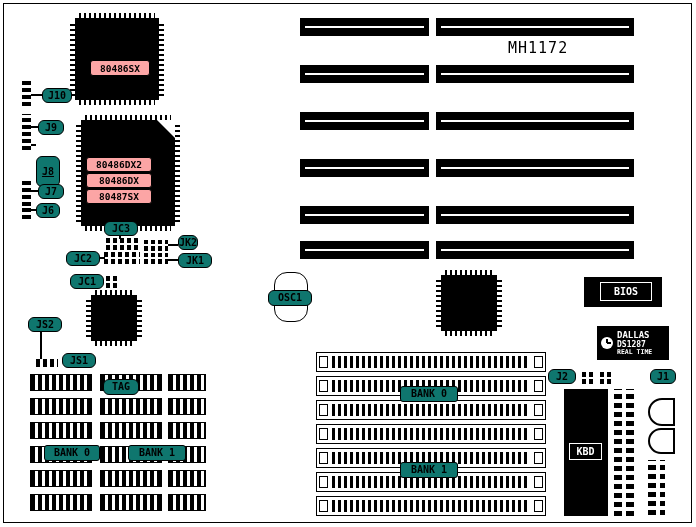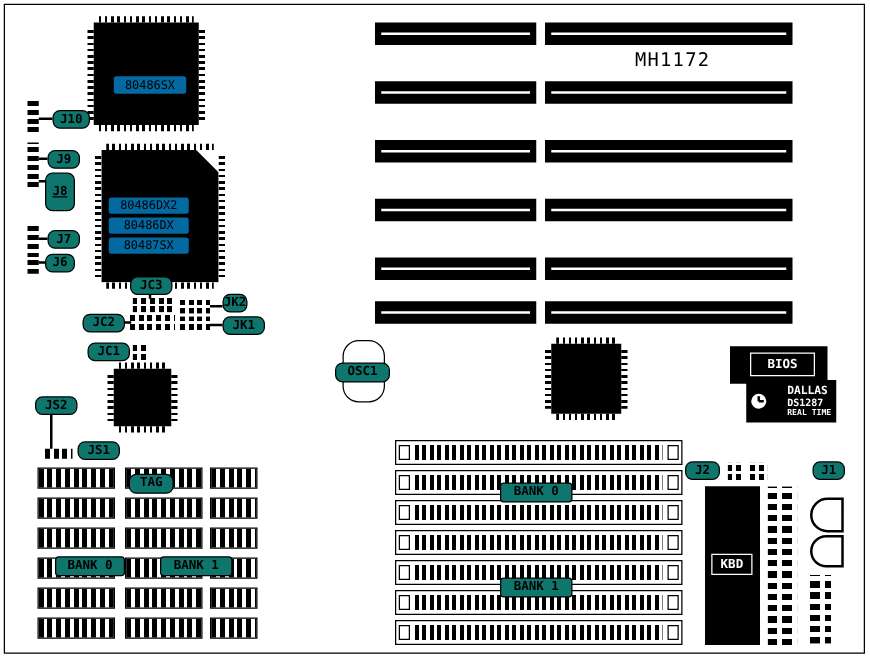--- a/index.html
+++ b/index.html
@@ -22,22 +22,22 @@
   .qfp { position:absolute; }
   .qfp .body { position:absolute; inset:5px; background:#000; }
   .qfp .pt { position:absolute; top:0; left:9px; right:9px; height:5px;
     background:repeating-linear-gradient(90deg,#000 0 2px,transparent 2px 5px); }
   .qfp .pb { position:absolute; bottom:0; left:9px; right:9px; height:5px;
     background:repeating-linear-gradient(90deg,#000 0 2px,transparent 2px 5px); }
   .qfp .pl { position:absolute; left:0; top:9px; bottom:9px; width:5px;
     background:repeating-linear-gradient(0deg,#000 0 2px,transparent 2px 5px); }
   .qfp .pr { position:absolute; right:0; top:9px; bottom:9px; width:5px;
     background:repeating-linear-gradient(0deg,#000 0 2px,transparent 2px 5px); }
-  .chiplabel { position:absolute; background:#0369a1; border:1.5px solid #000; border-radius:3px;
-    display:flex; align-items:center; justify-content:center; font-weight:normal; font-size:9.5px; z-index:3; }
+  .chiplabel { position:absolute; background:#fca5a5; border:1.5px solid #000; border-radius:3px;
+    display:flex; align-items:center; justify-content:center; font-weight:bold; font-size:9.5px; z-index:3; }
 
   
   .pins-v { position:absolute; width:9px;
     background:repeating-linear-gradient(0deg,#000 0 4px,transparent 4px 7px); }
   .pins-h { position:absolute; height:8px;
     background:repeating-linear-gradient(90deg,#000 0 4px,transparent 4px 7px); }
   .pins-grid { position:absolute;
     background:repeating-linear-gradient(90deg,#000 0 4px,transparent 4px 7px);
     -webkit-mask:repeating-linear-gradient(0deg,#000 0 5px,transparent 5px 7px);
     mask:repeating-linear-gradient(0deg,#000 0 5px,transparent 5px 7px); }
@@ -139,21 +139,21 @@
 <div class="leader" style="left:31px; top:190px; width:7px;  height:2px;"></div>
 <div class="leader" style="left:31px; top:209px; width:5px;  height:2px;"></div>
 <div class="leader" style="left:100px; top:257px; width:5px; height:2px;"></div>
 <div class="leader" style="left:168px; top:244px; width:10px; height:2px;"></div>
 <div class="leader" style="left:168px; top:259px; width:10px; height:2px;"></div>
 <div class="leader" style="left:40px; top:332px; width:2px; height:27px;"></div>
 <div class="leader" style="left:119px; top:236px; width:2px; height:3px;"></div>
 
 <div class="callout" style="left:42px; top:88px;  width:30px; height:15px;">J10</div>
 <div class="callout" style="left:38px; top:120px; width:26px; height:15px;">J9</div>
-<div class="callout" style="left:36px; top:138px; width:24px; height:31px;text-decoration:underline;">J8</div>
+<div class="callout" style="left:36px; top:156px; width:24px; height:31px;text-decoration:underline;">J8</div>
 <div class="callout" style="left:38px; top:184px; width:26px; height:15px;">J7</div>
 <div class="callout" style="left:36px; top:203px; width:24px; height:15px;">J6</div>
 <div class="callout" style="left:104px; top:221px; width:34px; height:15px;">JC3</div>
 <div class="callout" style="left:66px;  top:251px; width:34px; height:15px;">JC2</div>
 <div class="callout" style="left:70px;  top:274px; width:34px; height:15px;">JC1</div>
 <div class="callout" style="left:178px; top:235px; width:20px; height:15px;">JK2</div>
 <div class="callout" style="left:178px; top:253px; width:34px; height:15px;">JK1</div>
 <div class="callout" style="left:28px; top:317px; width:34px; height:15px;">JS2</div>
 <div class="callout" style="left:62px; top:353px; width:34px; height:15px;">JS1</div>
 <div class="callout" style="left:103px; top:379px; width:36px; height:16px;">TAG</div>
@@ -185,21 +185,21 @@
   <div class="pb"></div>
   <div class="pl"></div>
   <div class="pr"></div>
   <div class="body"></div>
 </div>
 
 <div class="blackchip" style="left:584px; top:277px; width:78px; height:30px;">
   <div class="innerlabel" style="left:16px; top:5px; width:52px; height:19px;">BIOS</div>
 </div>
 
-<div class="rtc" style="left:597px; top:304px; width:72px; height:34px;justify-content:space-between;">
+<div class="rtc" style="left:597px; top:326px; width:72px; height:34px;">
   <div class="clockicon"></div>
   <div>
     <div class="l1">DALLAS</div>
     <div class="l2">DS1287</div>
     <div class="l3">REAL TIME</div>
   </div>
 </div>
 
 <div id="simm-area">
     <div class="simm" style="top: 352px;">

